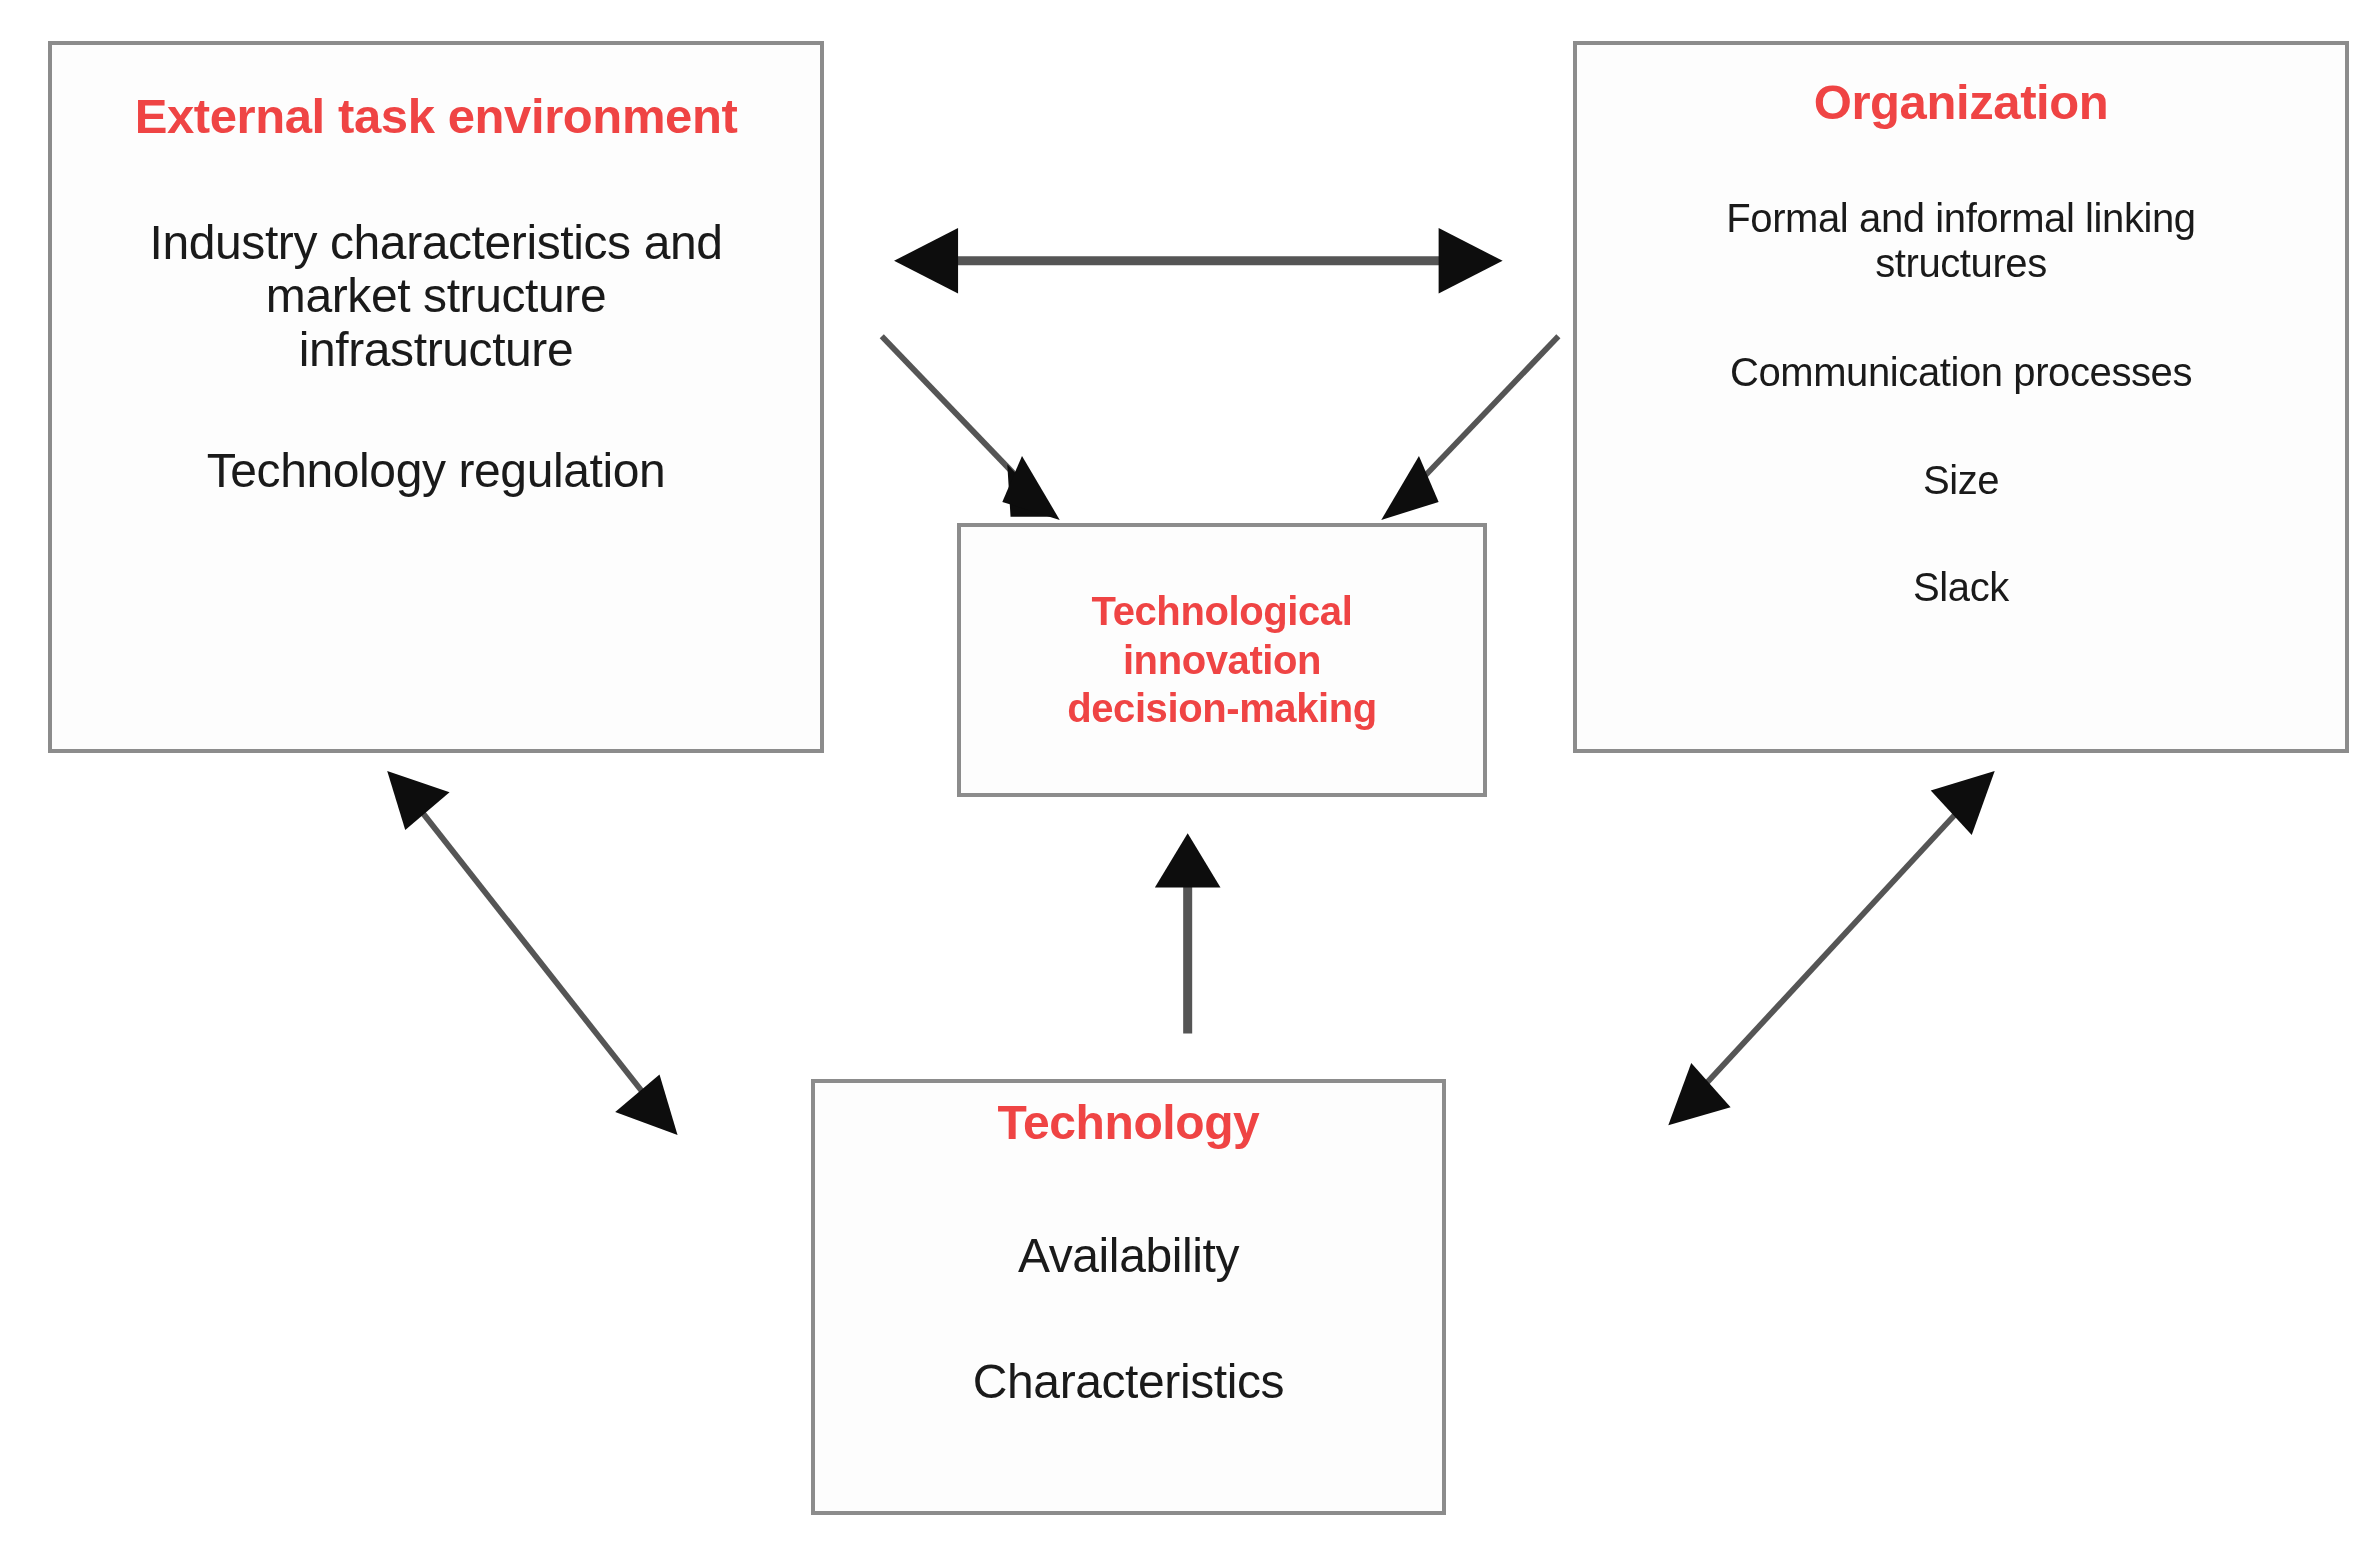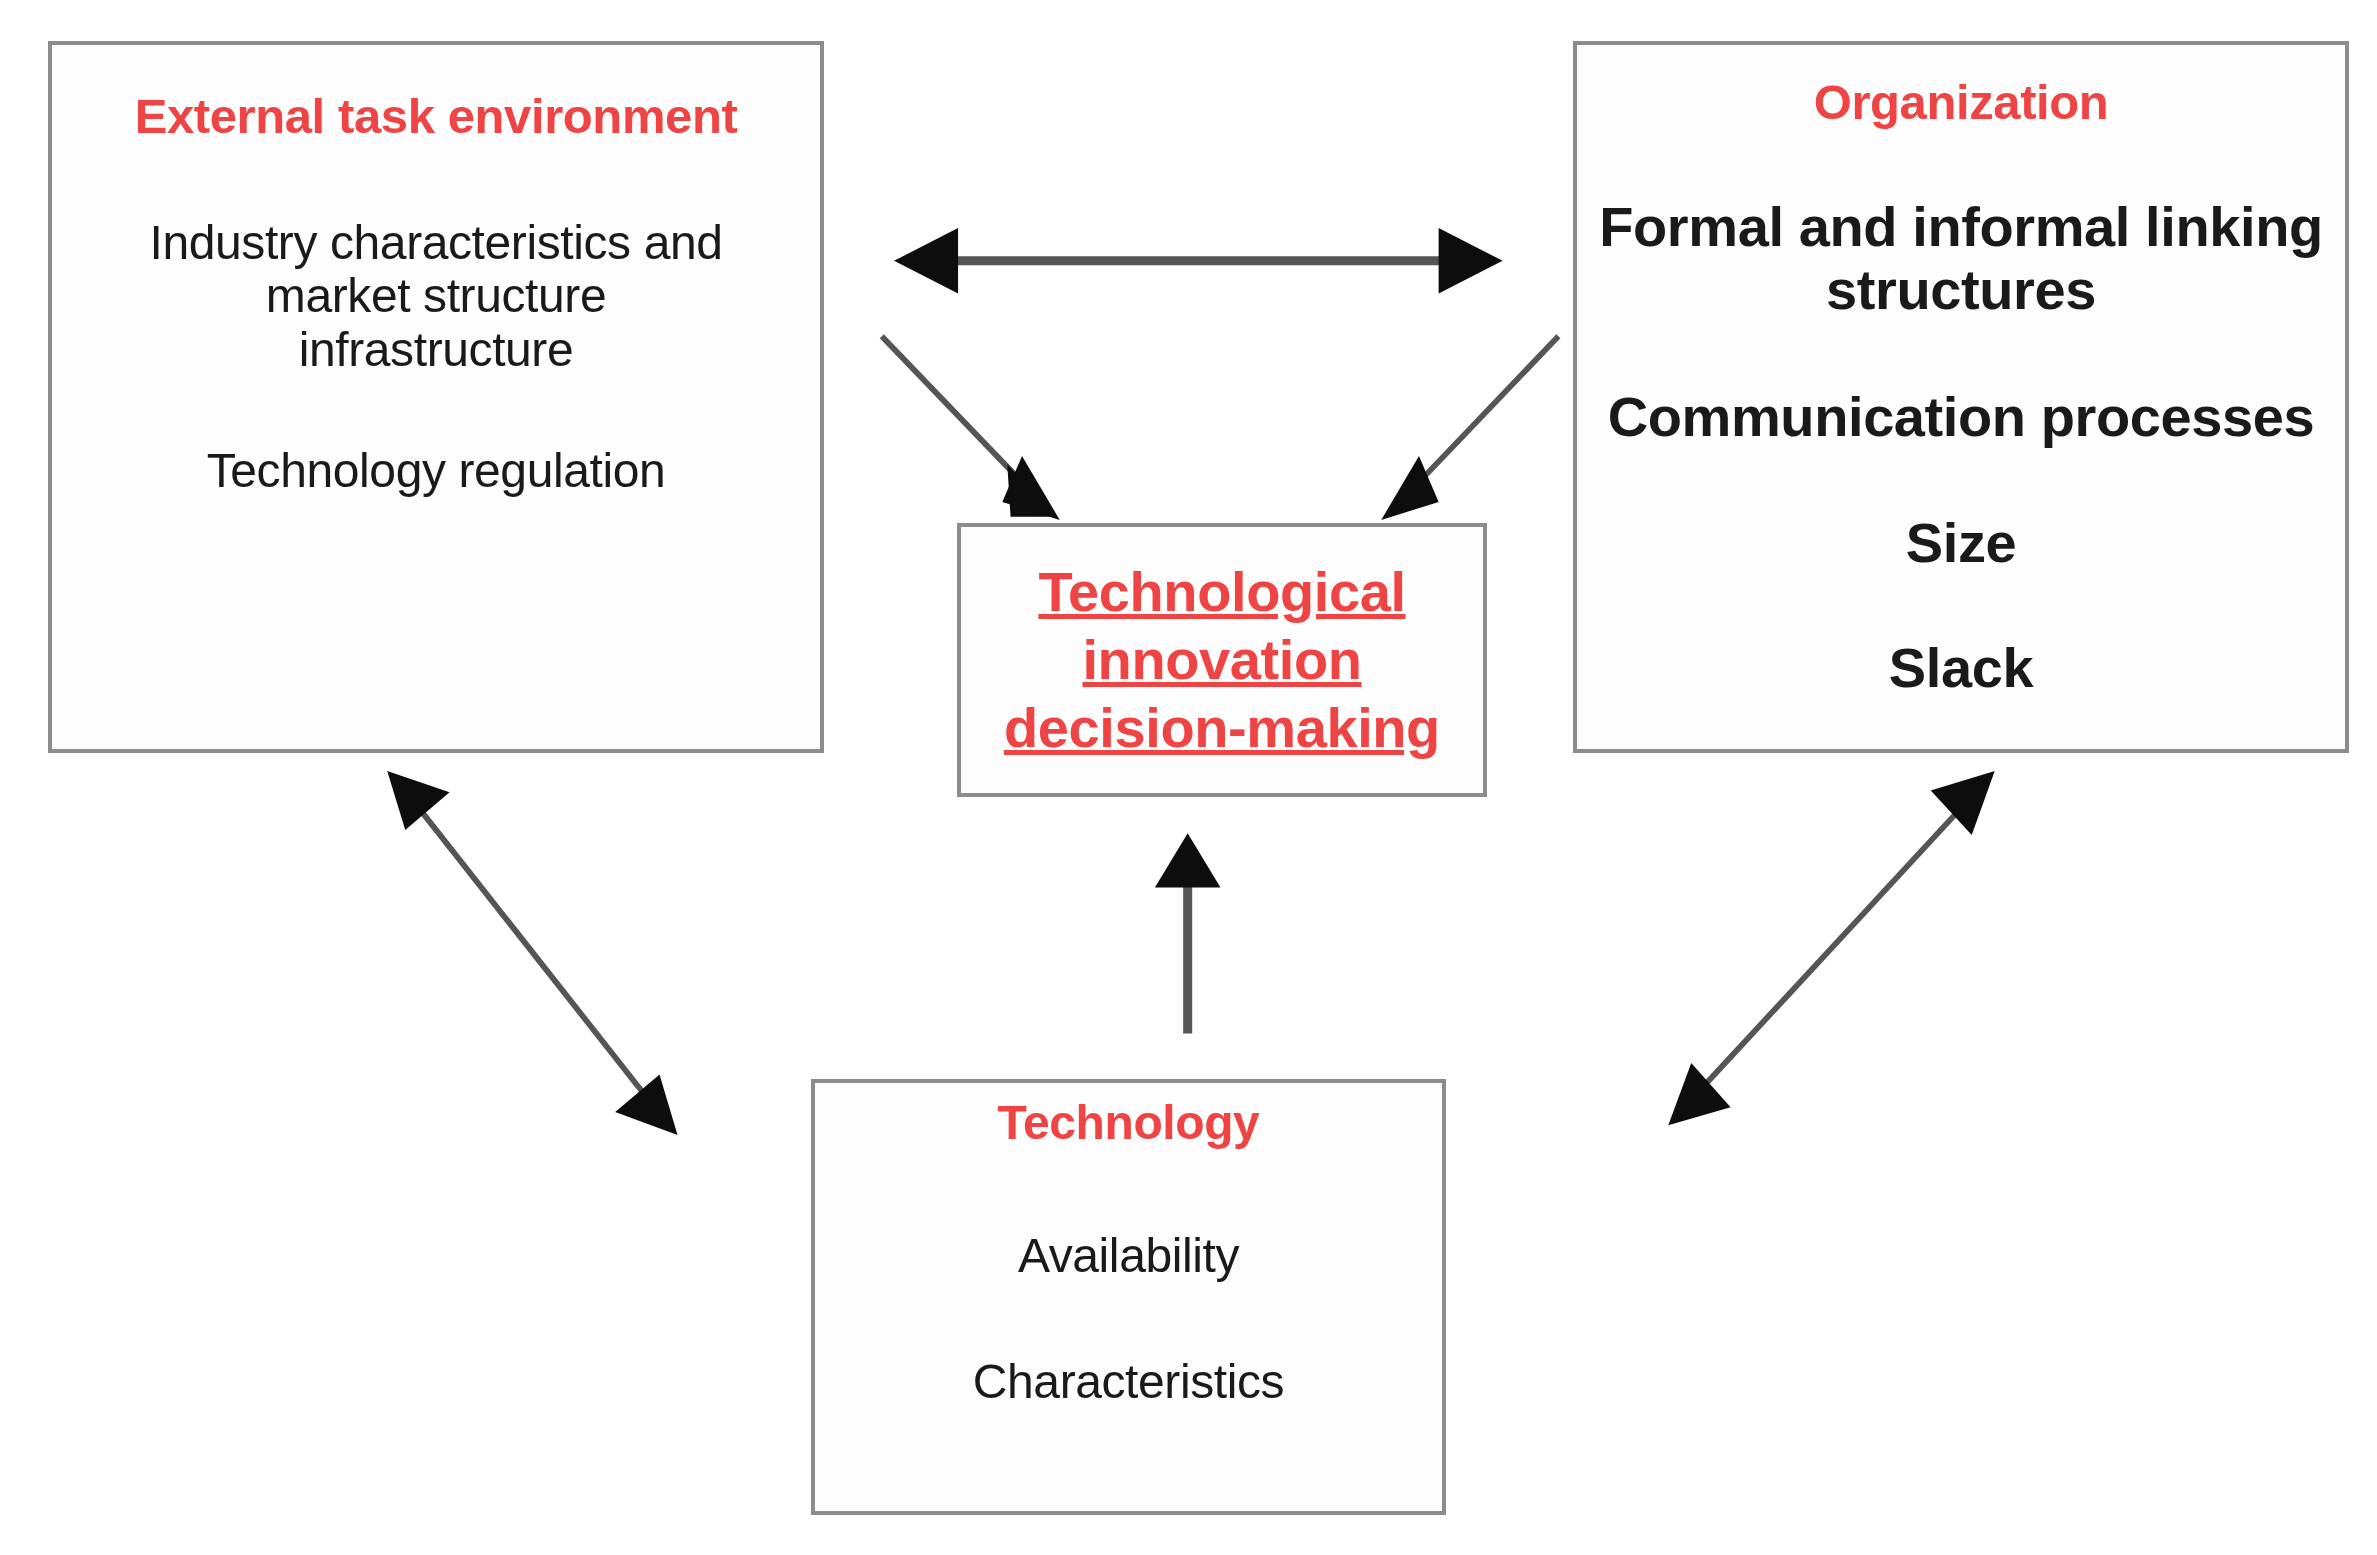--- a/index.html
+++ b/index.html
@@ -50,32 +50,32 @@
   #box-external .l1 { margin-top: 72px; }
   #box-external .l2 { margin-top: 62px; }
   #box-external .l3 { margin-top: 67px; }
 
   
   #box-organization {
     left: 1573px; top: 41px; width: 776px; height: 712px;
     padding-top: 22px;
   }
   #box-organization .node-title { font-size: 49px; margin-top: 8.2px; }
-  #box-organization .node-line  { font-size: 56px; font-weight: bold; }
+  #box-organization .node-line  { font-size: 40px; }
   #box-organization .l1 { margin-top: 66px; }
   #box-organization .l2 { margin-top: 64px; }
   #box-organization .l3 { margin-top: 64px; }
   #box-organization .l4 { margin-top: 62px; }
 
   
   #box-center {
     left: 957px; top: 523px; width: 530px; height: 274px;
     justify-content: center;
   }
-  #box-center .node-title { font-size: 56px; line-height: 1.22; text-decoration: underline; }
+  #box-center .node-title { font-size: 40px; line-height: 1.22; }
 
   
   #box-technology {
     left: 811px; top: 1079px; width: 635px; height: 436px;
   }
   #box-technology .node-title { font-size: 48px; margin-top: 13px; }
   #box-technology .node-line  { font-size: 48px; }
   #box-technology .l1 { margin-top: 79px; }
   #box-technology .l2 { margin-top: 72px; }
 

